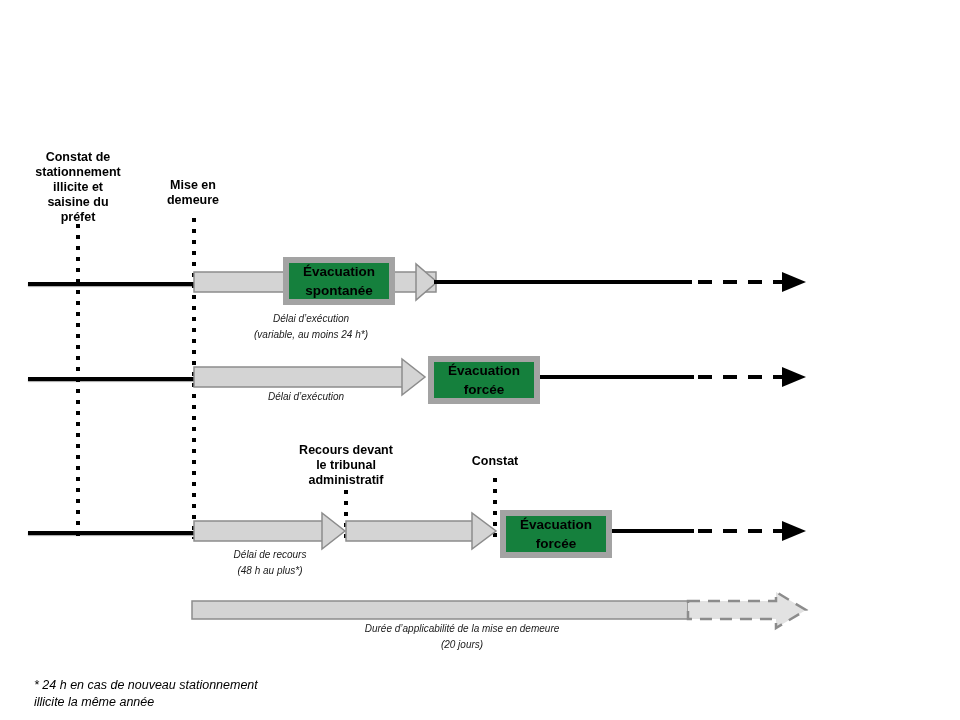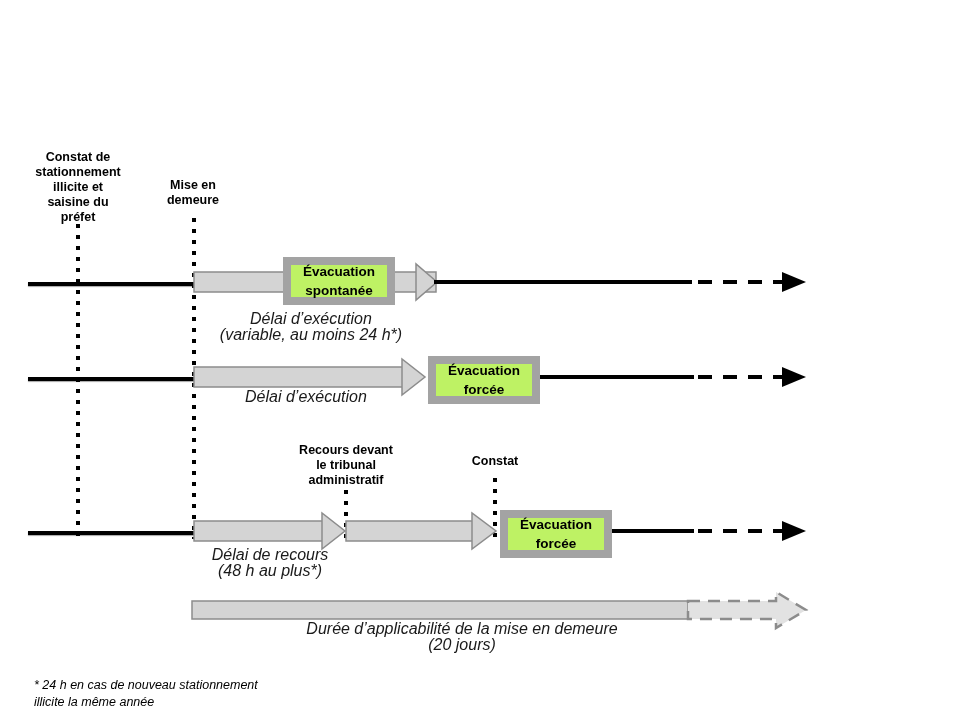--- a/index.html
+++ b/index.html
@@ -29,38 +29,38 @@
     font-weight: bold;
     font-size: 12.5px;
     line-height: 15px;
     text-align: center;
     color: #000;
     white-space: pre-line;
   }
   .delay-label {
     font-family: "Liberation Sans", sans-serif;
     font-style: italic;
-    font-size: 16px;
+    font-size: 10px;
     line-height: 16px;
     text-align: center;
     color: #1a1a1a;
     white-space: pre-line;
   }
   .footnote {
     font-family: "Liberation Sans", sans-serif;
     font-style: italic;
     font-size: 12.5px;
     line-height: 17px;
     color: #000000;
     white-space: pre-line;
   }
   .box {
     box-sizing: border-box;
-    border: 8px solid #a3a3a3;
-    background: #bef264;
+    border: 6px solid #a3a3a3;
+    background: #15803d;
     display: flex;
     align-items: center;
     justify-content: center;
     text-align: center;
     font-family: "Liberation Sans", sans-serif;
     font-weight: bold;
     font-size: 13.5px;
     line-height: 19px;
     color: #000;
     white-space: pre-line;

